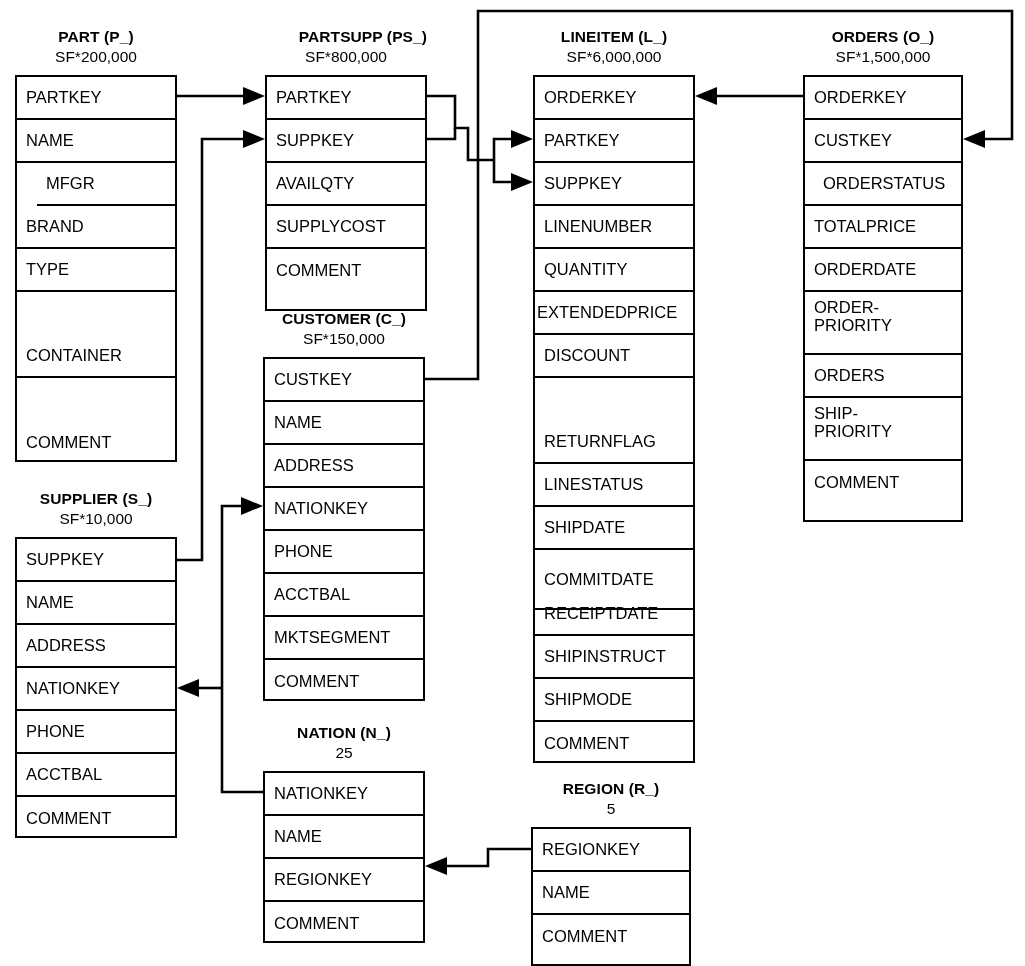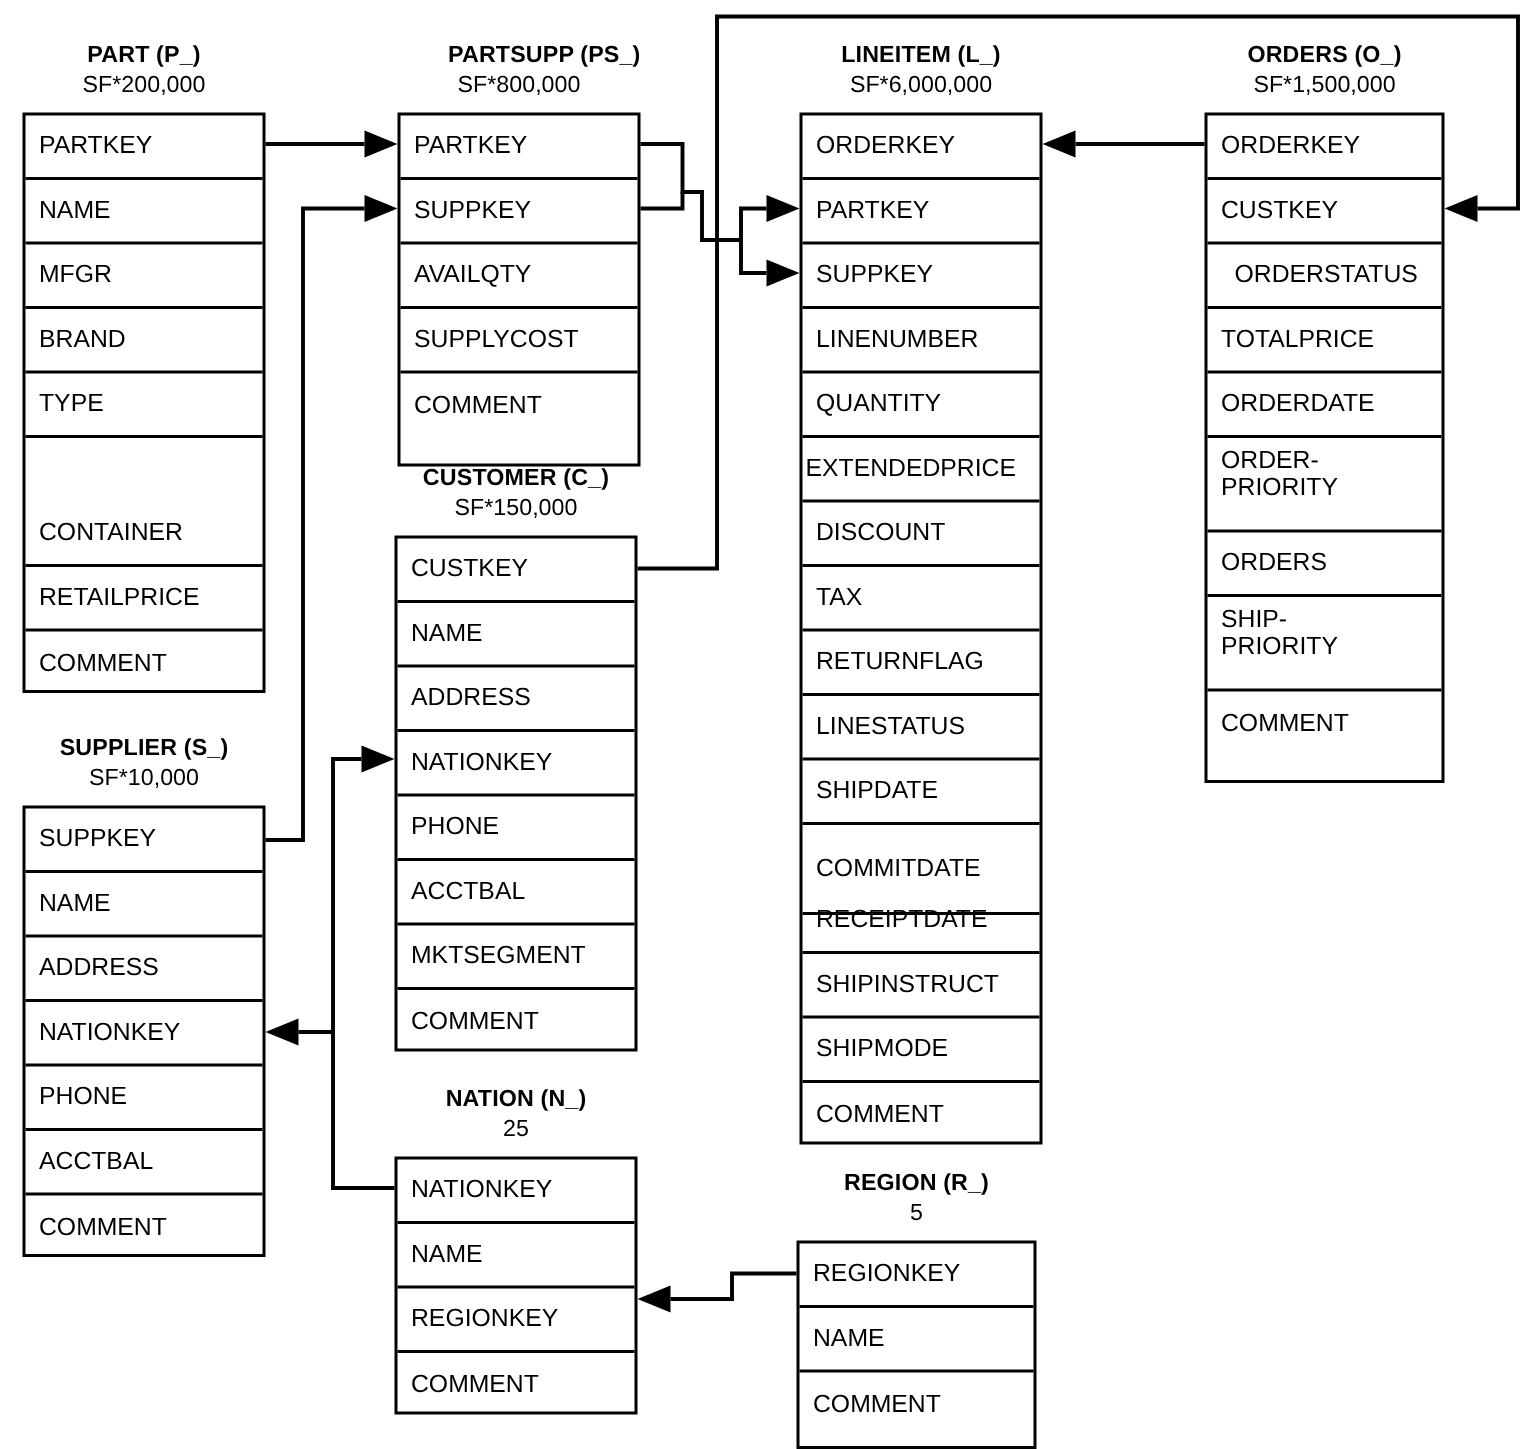--- a/index.html
+++ b/index.html
@@ -24,25 +24,24 @@
 <body>
 
 <div id="diagram">
 
   <div class="entity" style="left:15px;top:28px;width:162px;">
     <div class="ent-title" style="top:0;">PART (P_)</div>
     <div class="ent-card" style="top:20px;">SF*200,000</div>
     <div class="ent-box" style="top:47px;width:162px;height:387px;">
       <div class="attr" style="top:0px;height:43px;">PARTKEY</div>
       <div class="attr" style="top:43px;height:43px;">NAME</div>
-      <div class="attr" style="top:86px;height:43px;">MFGR</div>
+      <div class="attr" style="top:86px;height:43px;margin-left:20px;">MFGR</div>
       <div class="attr" style="top:129px;height:43px;">BRAND</div>
       <div class="attr" style="top:172px;height:43px;">TYPE</div>
       <div class="attr" style="top:258px;height:43px;">CONTAINER</div>
-      <div class="attr" style="top:301px;height:43px;">RETAILPRICE</div>
       <div class="attr" style="top:344px;height:43px;">COMMENT</div>
     </div>
   </div>
 
   <div class="entity" style="left:265px;top:28px;width:162px;">
     <div class="ent-title" style="top:0;text-align:right;">PARTSUPP (PS_)</div>
     <div class="ent-card" style="top:20px;">SF*800,000</div>
     <div class="ent-box" style="top:47px;width:162px;height:236px;">
       <div class="attr" style="top:0px;height:43px;">PARTKEY</div>
       <div class="attr" style="top:43px;height:43px;">SUPPKEY</div>
@@ -56,21 +55,20 @@
     <div class="ent-title" style="top:0;">LINEITEM (L_)</div>
     <div class="ent-card" style="top:20px;">SF*6,000,000</div>
     <div class="ent-box" style="top:47px;width:162px;height:688px;">
       <div class="attr" style="top:0px;height:43px;">ORDERKEY</div>
       <div class="attr" style="top:43px;height:43px;">PARTKEY</div>
       <div class="attr" style="top:86px;height:43px;">SUPPKEY</div>
       <div class="attr" style="top:129px;height:43px;">LINENUMBER</div>
       <div class="attr" style="top:172px;height:43px;">QUANTITY</div>
       <div class="attr" style="top:215px;height:43px;padding-left:2px;">EXTENDEDPRICE</div>
       <div class="attr" style="top:258px;height:43px;">DISCOUNT</div>
-      <div class="attr" style="top:301px;height:43px;">TAX</div>
       <div class="attr" style="top:344px;height:43px;">RETURNFLAG</div>
       <div class="attr" style="top:387px;height:43px;">LINESTATUS</div>
       <div class="attr" style="top:430px;height:43px;">SHIPDATE</div>
       <div class="attr" style="top:473px;height:60px;">COMMITDATE</div>
       <div class="attr" style="top:516px;height:43px;">RECEIPTDATE</div>
       <div class="attr" style="top:559px;height:43px;">SHIPINSTRUCT</div>
       <div class="attr" style="top:602px;height:43px;">SHIPMODE</div>
       <div class="attr" style="top:645px;height:43px;">COMMENT</div>
     </div>
   </div>

